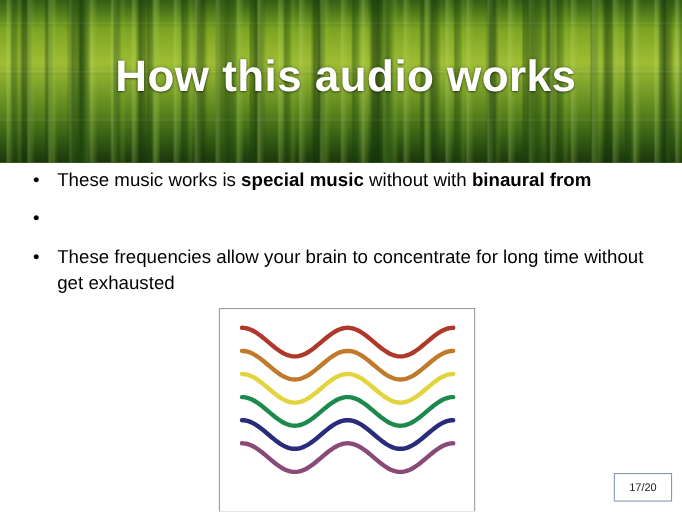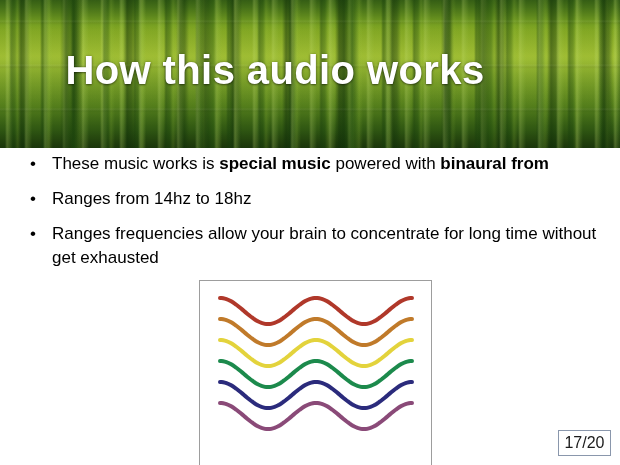--- a/index.html
+++ b/index.html
@@ -108,24 +108,24 @@
       to bottom,
       rgba(255,255,255,0.00) 0px,
       rgba(255,255,255,0.00) 20px,
       rgba(255,255,255,0.055) 21px,
       rgba(0,0,0,0.05) 23px,
       rgba(255,255,255,0.00) 25px,
       rgba(255,255,255,0.00) 44px);
   }
   .header-title {
     position: absolute;
-    left: 15px;
+    left: 4px;
     top: 47px;
     width: 520px;
-    text-align: center;
+    text-align: right;
     color: #ffffff;
     font-family: "Liberation Sans", sans-serif;
     font-weight: bold;
     font-size: 40px;
     line-height: 46px;
     letter-spacing: 0.4px;
     white-space: nowrap;
     text-shadow:
       0 1px 2px rgba(0,0,0,0.42),
       0 0 3px rgba(0,0,0,0.30);
@@ -190,21 +190,21 @@
     top: 430px;
     width: 53px;
     height: 26px;
     border: 1px solid #8a97ac;
     background: #ffffff;
     box-sizing: border-box;
     display: flex;
     align-items: center;
     justify-content: center;
     font-family: "Liberation Sans", sans-serif;
-    font-size: 16px;
+    font-size: 10px;
     color: #1b1b1b;
   }
 </style>
 </head>
 <body>
 
 <div class="slide">
 
   <div class="header">
     <div class="bamboo">
@@ -215,32 +215,31 @@
       <div class="nodes"></div>
     </div>
     <div class="header-title">How this audio works</div>
   </div>
 
   <div class="body">
 
     <div class="bullet-row">
       <span class="bullet-dot">•</span>
       <span class="bullet-text">
-        <span>These music works is </span><b>special music</b><span> powered with </span><b>binaural from</b>
+        <span>These music works is </span><b>special music</b><span> without with </span><b>binaural from</b>
       </span>
     </div>
 
     <div class="bullet-row">
       <span class="bullet-dot">•</span>
-      <span class="bullet-text">Ranges from 14hz to 18hz</span>
     </div>
 
     <div class="bullet-row">
       <span class="bullet-dot">•</span>
-      <span class="bullet-text">Ranges frequencies allow your brain to concentrate for long time without get exhausted</span>
+      <span class="bullet-text">These frequencies allow your brain to concentrate for long time without get exhausted</span>
     </div>
 
   </div>
 
   <div class="picture-frame">
     <svg class="wave-svg" viewBox="0 0 231 184" preserveAspectRatio="none">
       <g id="wave-group">
           <path d="M20.00 17.00 L21.60 17.07 L23.20 17.28 L24.80 17.64 L26.40 18.12 L28.00 18.74 L29.60 19.48 L31.20 20.34 L32.80 21.30 L34.40 22.36 L36.00 23.50 L37.60 24.71 L39.20 25.98 L40.80 27.30 L42.40 28.64 L44.00 30.00 L45.60 31.36 L47.20 32.70 L48.80 34.02 L50.40 35.29 L52.00 36.50 L53.60 37.64 L55.20 38.70 L56.80 39.66 L58.40 40.52 L60.00 41.26 L61.60 41.88 L63.20 42.36 L64.80 42.72 L66.40 42.93 L68.00 43.00 L69.60 42.93 L71.20 42.72 L72.80 42.36 L74.40 41.88 L76.00 41.26 L77.60 40.52 L79.20 39.66 L80.80 38.70 L82.40 37.64 L84.00 36.50 L85.60 35.29 L87.20 34.02 L88.80 32.70 L90.40 31.36 L92.00 30.00 L93.60 28.64 L95.20 27.30 L96.80 25.98 L98.40 24.71 L100.00 23.50 L101.60 22.36 L103.20 21.30 L104.80 20.34 L106.40 19.48 L108.00 18.74 L109.60 18.12 L111.20 17.64 L112.80 17.28 L114.40 17.07 L116.00 17.00 L117.60 17.07 L119.20 17.28 L120.80 17.64 L122.40 18.12 L124.00 18.74 L125.60 19.48 L127.20 20.34 L128.80 21.30 L130.40 22.36 L132.00 23.50 L133.60 24.71 L135.20 25.98 L136.80 27.30 L138.40 28.64 L140.00 30.00 L141.60 31.36 L143.20 32.70 L144.80 34.02 L146.40 35.29 L148.00 36.50 L149.60 37.64 L151.20 38.70 L152.80 39.66 L154.40 40.52 L156.00 41.26 L157.60 41.88 L159.20 42.36 L160.80 42.72 L162.40 42.93 L164.00 43.00 L165.60 42.93 L167.20 42.72 L168.80 42.36 L170.40 41.88 L172.00 41.26 L173.60 40.52 L175.20 39.66 L176.80 38.70 L178.40 37.64 L180.00 36.50 L181.60 35.29 L183.20 34.02 L184.80 32.70 L186.40 31.36 L188.00 30.00 L189.60 28.64 L191.20 27.30 L192.80 25.98 L194.40 24.71 L196.00 23.50 L197.60 22.36 L199.20 21.30 L200.80 20.34 L202.40 19.48 L204.00 18.74 L205.60 18.12 L207.20 17.64 L208.80 17.28 L210.40 17.07 L212.00 17.00" fill="none" stroke="#b0382a" stroke-width="4" stroke-linecap="round"></path>
           <path d="M20.00 38.00 L21.60 38.07 L23.20 38.28 L24.80 38.64 L26.40 39.12 L28.00 39.74 L29.60 40.48 L31.20 41.34 L32.80 42.30 L34.40 43.36 L36.00 44.50 L37.60 45.71 L39.20 46.98 L40.80 48.30 L42.40 49.64 L44.00 51.00 L45.60 52.36 L47.20 53.70 L48.80 55.02 L50.40 56.29 L52.00 57.50 L53.60 58.64 L55.20 59.70 L56.80 60.66 L58.40 61.52 L60.00 62.26 L61.60 62.88 L63.20 63.36 L64.80 63.72 L66.40 63.93 L68.00 64.00 L69.60 63.93 L71.20 63.72 L72.80 63.36 L74.40 62.88 L76.00 62.26 L77.60 61.52 L79.20 60.66 L80.80 59.70 L82.40 58.64 L84.00 57.50 L85.60 56.29 L87.20 55.02 L88.80 53.70 L90.40 52.36 L92.00 51.00 L93.60 49.64 L95.20 48.30 L96.80 46.98 L98.40 45.71 L100.00 44.50 L101.60 43.36 L103.20 42.30 L104.80 41.34 L106.40 40.48 L108.00 39.74 L109.60 39.12 L111.20 38.64 L112.80 38.28 L114.40 38.07 L116.00 38.00 L117.60 38.07 L119.20 38.28 L120.80 38.64 L122.40 39.12 L124.00 39.74 L125.60 40.48 L127.20 41.34 L128.80 42.30 L130.40 43.36 L132.00 44.50 L133.60 45.71 L135.20 46.98 L136.80 48.30 L138.40 49.64 L140.00 51.00 L141.60 52.36 L143.20 53.70 L144.80 55.02 L146.40 56.29 L148.00 57.50 L149.60 58.64 L151.20 59.70 L152.80 60.66 L154.40 61.52 L156.00 62.26 L157.60 62.88 L159.20 63.36 L160.80 63.72 L162.40 63.93 L164.00 64.00 L165.60 63.93 L167.20 63.72 L168.80 63.36 L170.40 62.88 L172.00 62.26 L173.60 61.52 L175.20 60.66 L176.80 59.70 L178.40 58.64 L180.00 57.50 L181.60 56.29 L183.20 55.02 L184.80 53.70 L186.40 52.36 L188.00 51.00 L189.60 49.64 L191.20 48.30 L192.80 46.98 L194.40 45.71 L196.00 44.50 L197.60 43.36 L199.20 42.30 L200.80 41.34 L202.40 40.48 L204.00 39.74 L205.60 39.12 L207.20 38.64 L208.80 38.28 L210.40 38.07 L212.00 38.00" fill="none" stroke="#c07a2a" stroke-width="4" stroke-linecap="round"></path>
           <path d="M20.00 59.00 L21.60 59.07 L23.20 59.28 L24.80 59.64 L26.40 60.12 L28.00 60.74 L29.60 61.48 L31.20 62.34 L32.80 63.30 L34.40 64.36 L36.00 65.50 L37.60 66.71 L39.20 67.98 L40.80 69.30 L42.40 70.64 L44.00 72.00 L45.60 73.36 L47.20 74.70 L48.80 76.02 L50.40 77.29 L52.00 78.50 L53.60 79.64 L55.20 80.70 L56.80 81.66 L58.40 82.52 L60.00 83.26 L61.60 83.88 L63.20 84.36 L64.80 84.72 L66.40 84.93 L68.00 85.00 L69.60 84.93 L71.20 84.72 L72.80 84.36 L74.40 83.88 L76.00 83.26 L77.60 82.52 L79.20 81.66 L80.80 80.70 L82.40 79.64 L84.00 78.50 L85.60 77.29 L87.20 76.02 L88.80 74.70 L90.40 73.36 L92.00 72.00 L93.60 70.64 L95.20 69.30 L96.80 67.98 L98.40 66.71 L100.00 65.50 L101.60 64.36 L103.20 63.30 L104.80 62.34 L106.40 61.48 L108.00 60.74 L109.60 60.12 L111.20 59.64 L112.80 59.28 L114.40 59.07 L116.00 59.00 L117.60 59.07 L119.20 59.28 L120.80 59.64 L122.40 60.12 L124.00 60.74 L125.60 61.48 L127.20 62.34 L128.80 63.30 L130.40 64.36 L132.00 65.50 L133.60 66.71 L135.20 67.98 L136.80 69.30 L138.40 70.64 L140.00 72.00 L141.60 73.36 L143.20 74.70 L144.80 76.02 L146.40 77.29 L148.00 78.50 L149.60 79.64 L151.20 80.70 L152.80 81.66 L154.40 82.52 L156.00 83.26 L157.60 83.88 L159.20 84.36 L160.80 84.72 L162.40 84.93 L164.00 85.00 L165.60 84.93 L167.20 84.72 L168.80 84.36 L170.40 83.88 L172.00 83.26 L173.60 82.52 L175.20 81.66 L176.80 80.70 L178.40 79.64 L180.00 78.50 L181.60 77.29 L183.20 76.02 L184.80 74.70 L186.40 73.36 L188.00 72.00 L189.60 70.64 L191.20 69.30 L192.80 67.98 L194.40 66.71 L196.00 65.50 L197.60 64.36 L199.20 63.30 L200.80 62.34 L202.40 61.48 L204.00 60.74 L205.60 60.12 L207.20 59.64 L208.80 59.28 L210.40 59.07 L212.00 59.00" fill="none" stroke="#e3d33c" stroke-width="4" stroke-linecap="round"></path>

